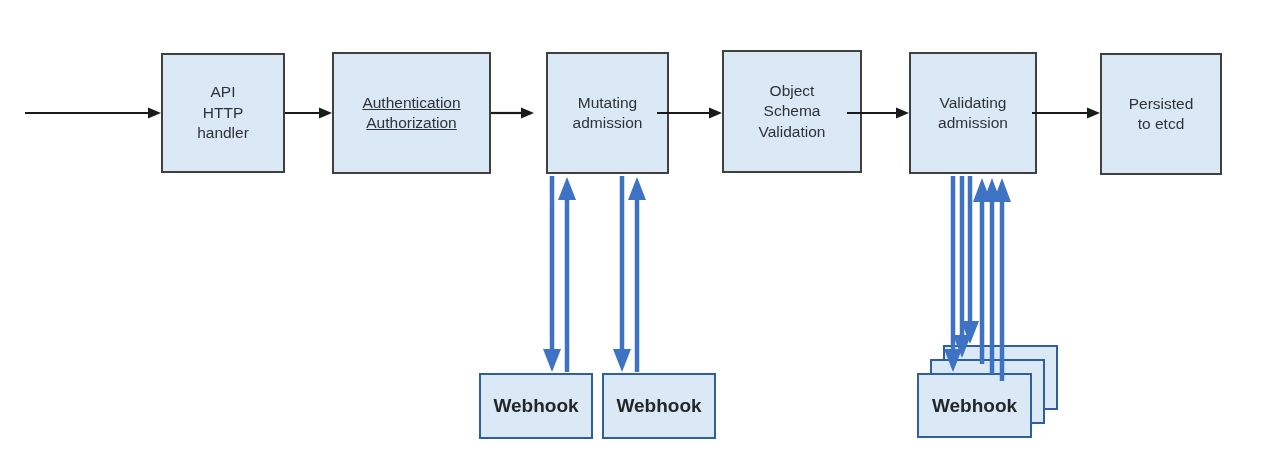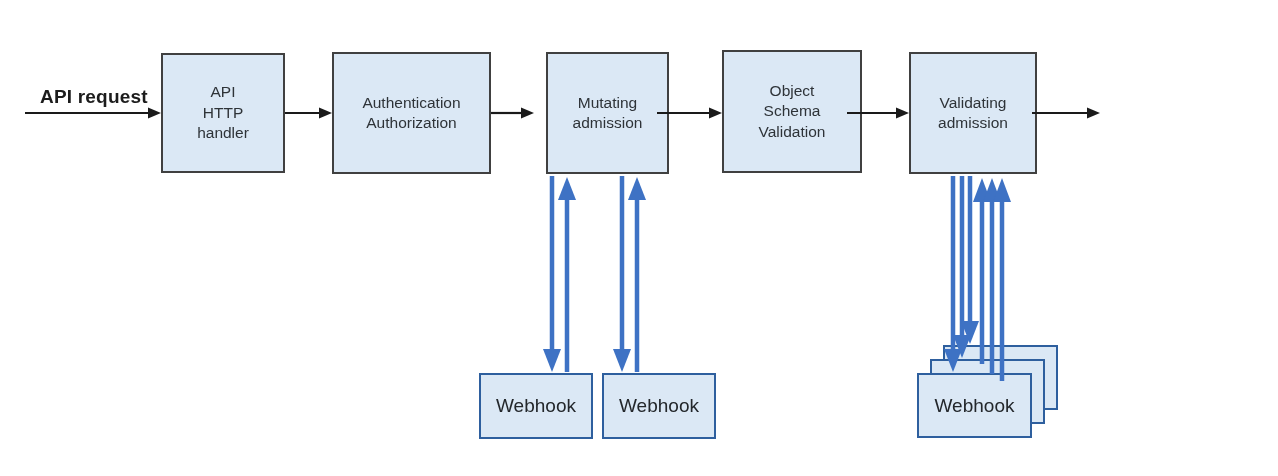--- a/index.html
+++ b/index.html
@@ -25,52 +25,53 @@
     display:flex;align-items:center;justify-content:center;
     text-align:center;white-space:pre-line;
     font-size:15.5px;line-height:1.32;color:var(--text-color);
   }
   .whbox{
     position:absolute;
     background:var(--box-fill);
     border:2px solid var(--webhook-border);
     display:flex;align-items:center;justify-content:center;
     text-align:center;
-    font-size:19px;font-weight:400;color:#23272b;
+    font-size:19px;font-weight:700;color:#23272b;
   }
   .api-request-label{
     position:absolute;left:40px;top:86px;width:120px;
     font-size:19px;font-weight:600;color:#1c1c1c;letter-spacing:0.2px;
     white-space:nowrap;
   }
   svg.arrow-layer{position:absolute;inset:0;pointer-events:none;z-index:5;}
   .blk{stroke:var(--arrow-black);stroke-width:2.2px;}
   .blkhead{fill:var(--arrow-black);}
   .blu{stroke:var(--arrow-blue);stroke-width:4.5px;}
   .bluhead{fill:var(--arrow-blue);}
 </style>
 </head>
 <body>
 
 <div class="canvas">
 
-  <div class="api-request-label">API request</div>
 
   <div class="pbox" style="left:161px;top:53px;width:124px;height:120px;">API
 HTTP
 handler</div>
-  <div class="pbox" style="left:332px;top:52px;width:159px;height:122px;">Authentication
+  <div class="pbox" style="left:332px;top:52px;width:159px;height:122px;text-decoration:underline;">Authentication
 Authorization</div>
   <div class="pbox" style="left:534px;top:52px;width:123px;height:122px;margin-left:12px;">Mutating
 admission</div>
   <div class="pbox" style="left:722px;top:50px;width:140px;height:123px;">Object
 Schema
 Validation</div>
   <div class="pbox" style="left:909px;top:52px;width:128px;height:122px;">Validating
 admission</div>
+  <div class="pbox" style="left:1100px;top:53px;width:122px;height:122px;">Persisted
+to etcd</div>
 
   <div class="whbox" style="left:479px;top:373px;width:114px;height:66px;">Webhook</div>
   <div class="whbox" style="left:602px;top:373px;width:114px;height:66px;">Webhook</div>
 
   <div class="whbox" style="left:943px;top:345px;width:115px;height:65px;"></div>
   <div class="whbox" style="left:930px;top:359px;width:115px;height:65px;"></div>
   <div class="whbox" style="left:917px;top:373px;width:115px;height:65px;">Webhook</div>
 
   <svg class="arrow-layer" width="1278" height="476" viewBox="0 0 1278 476">
 

